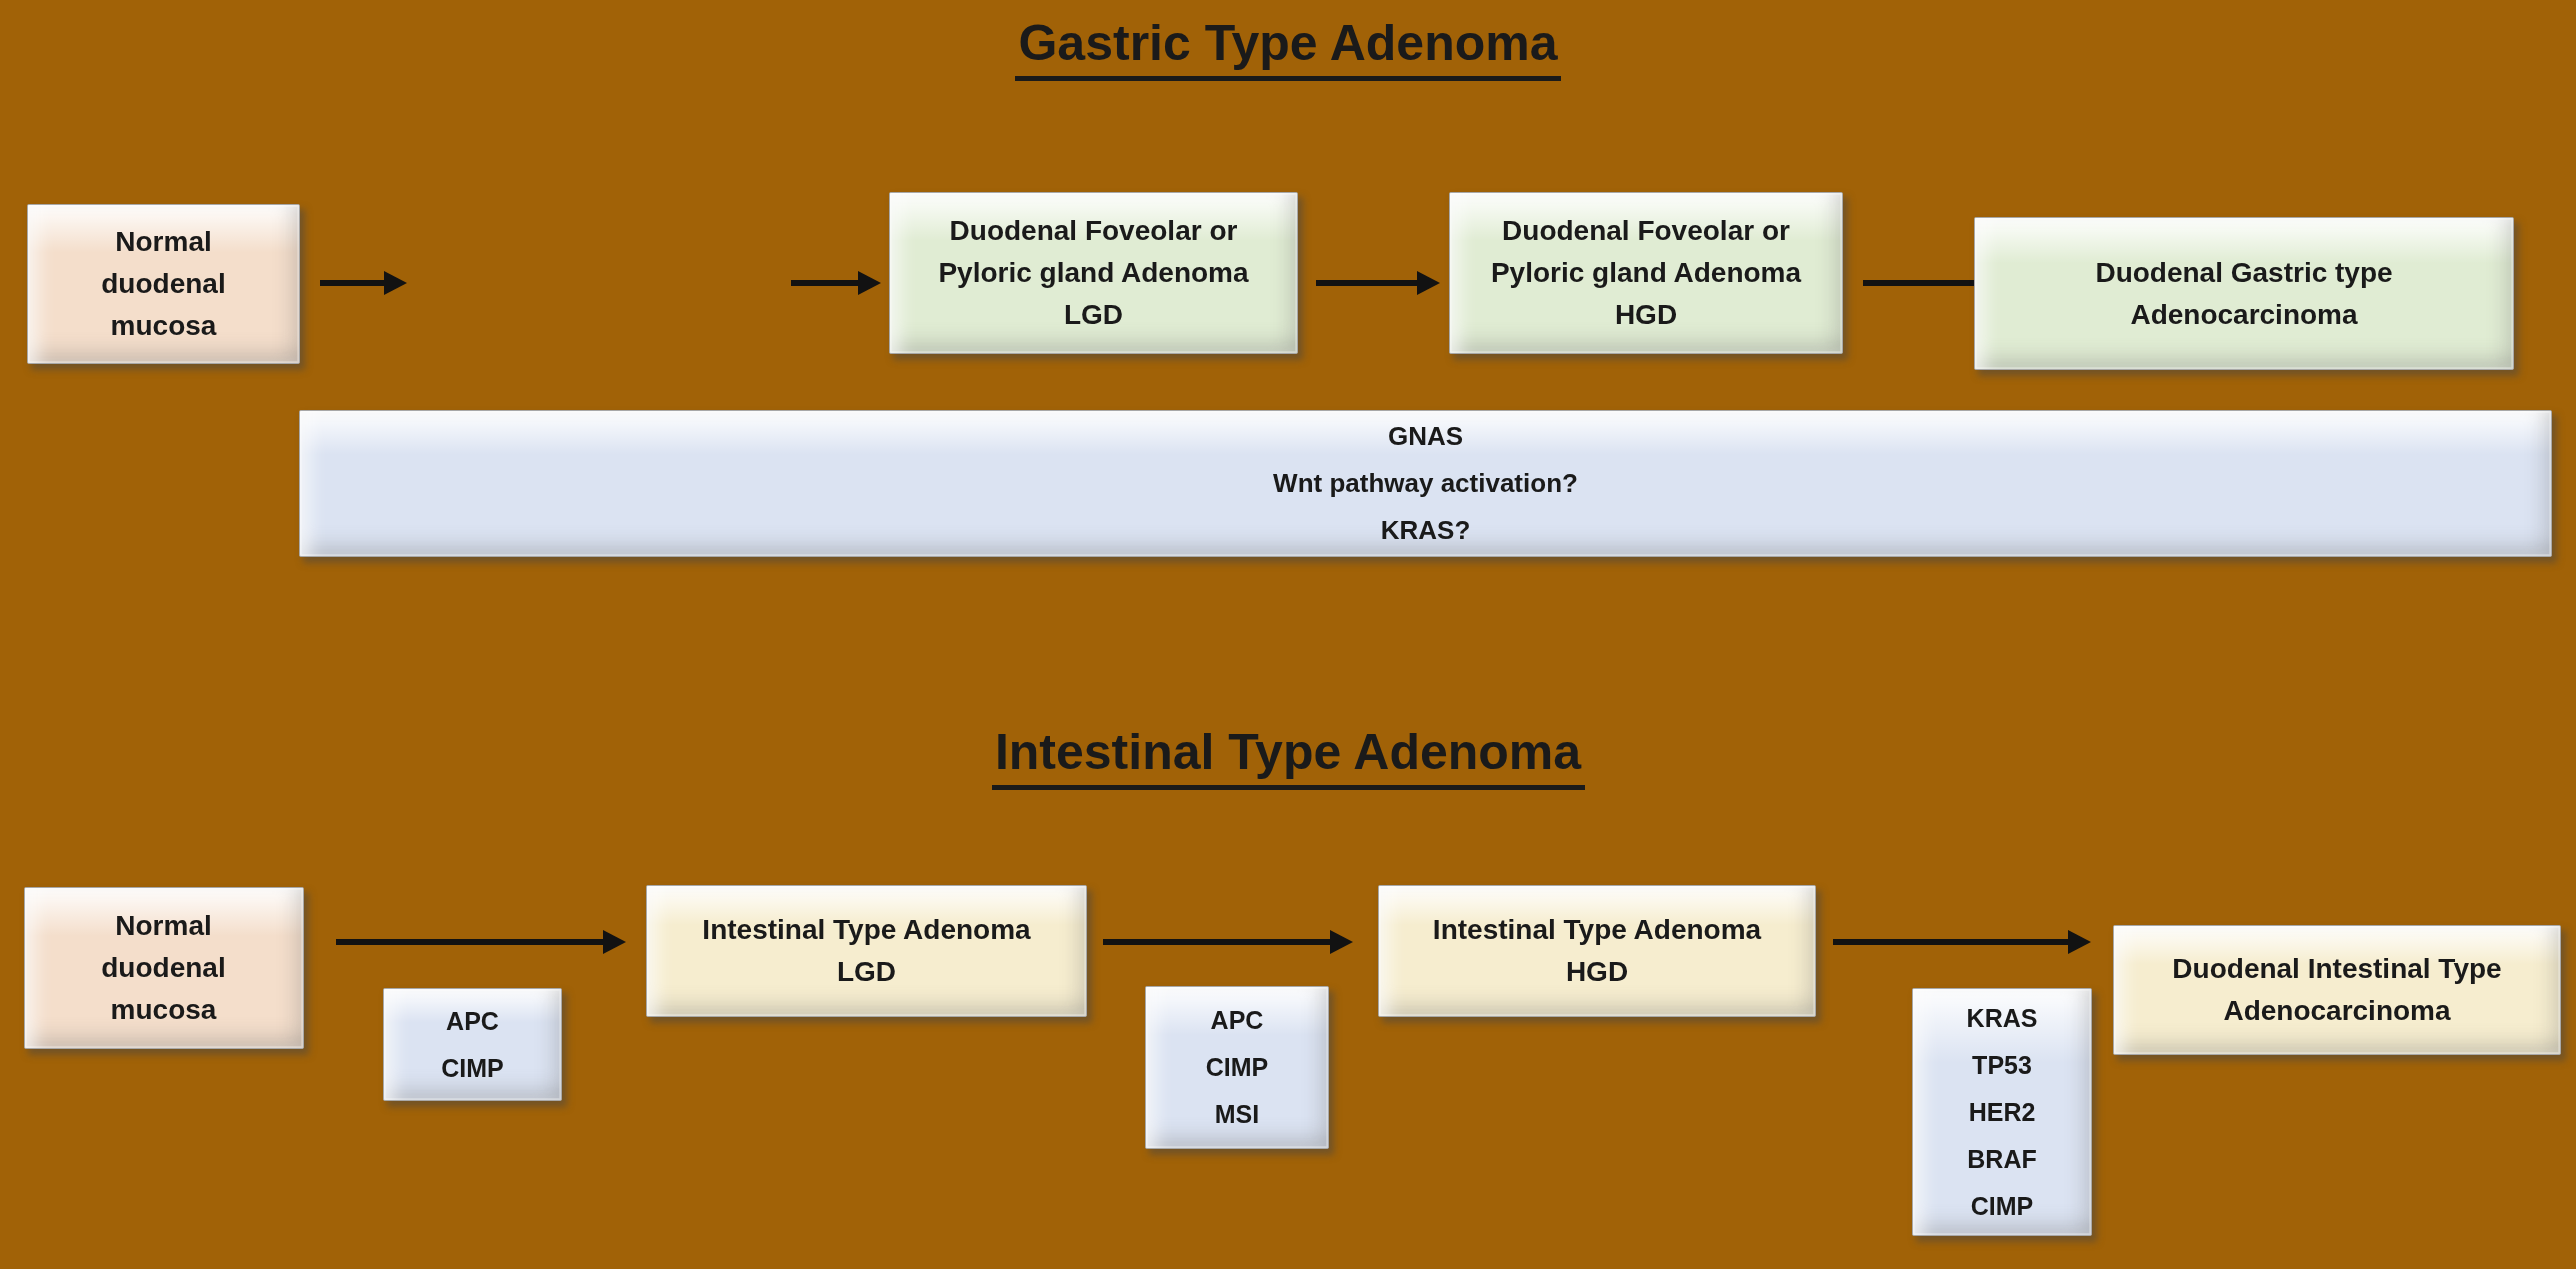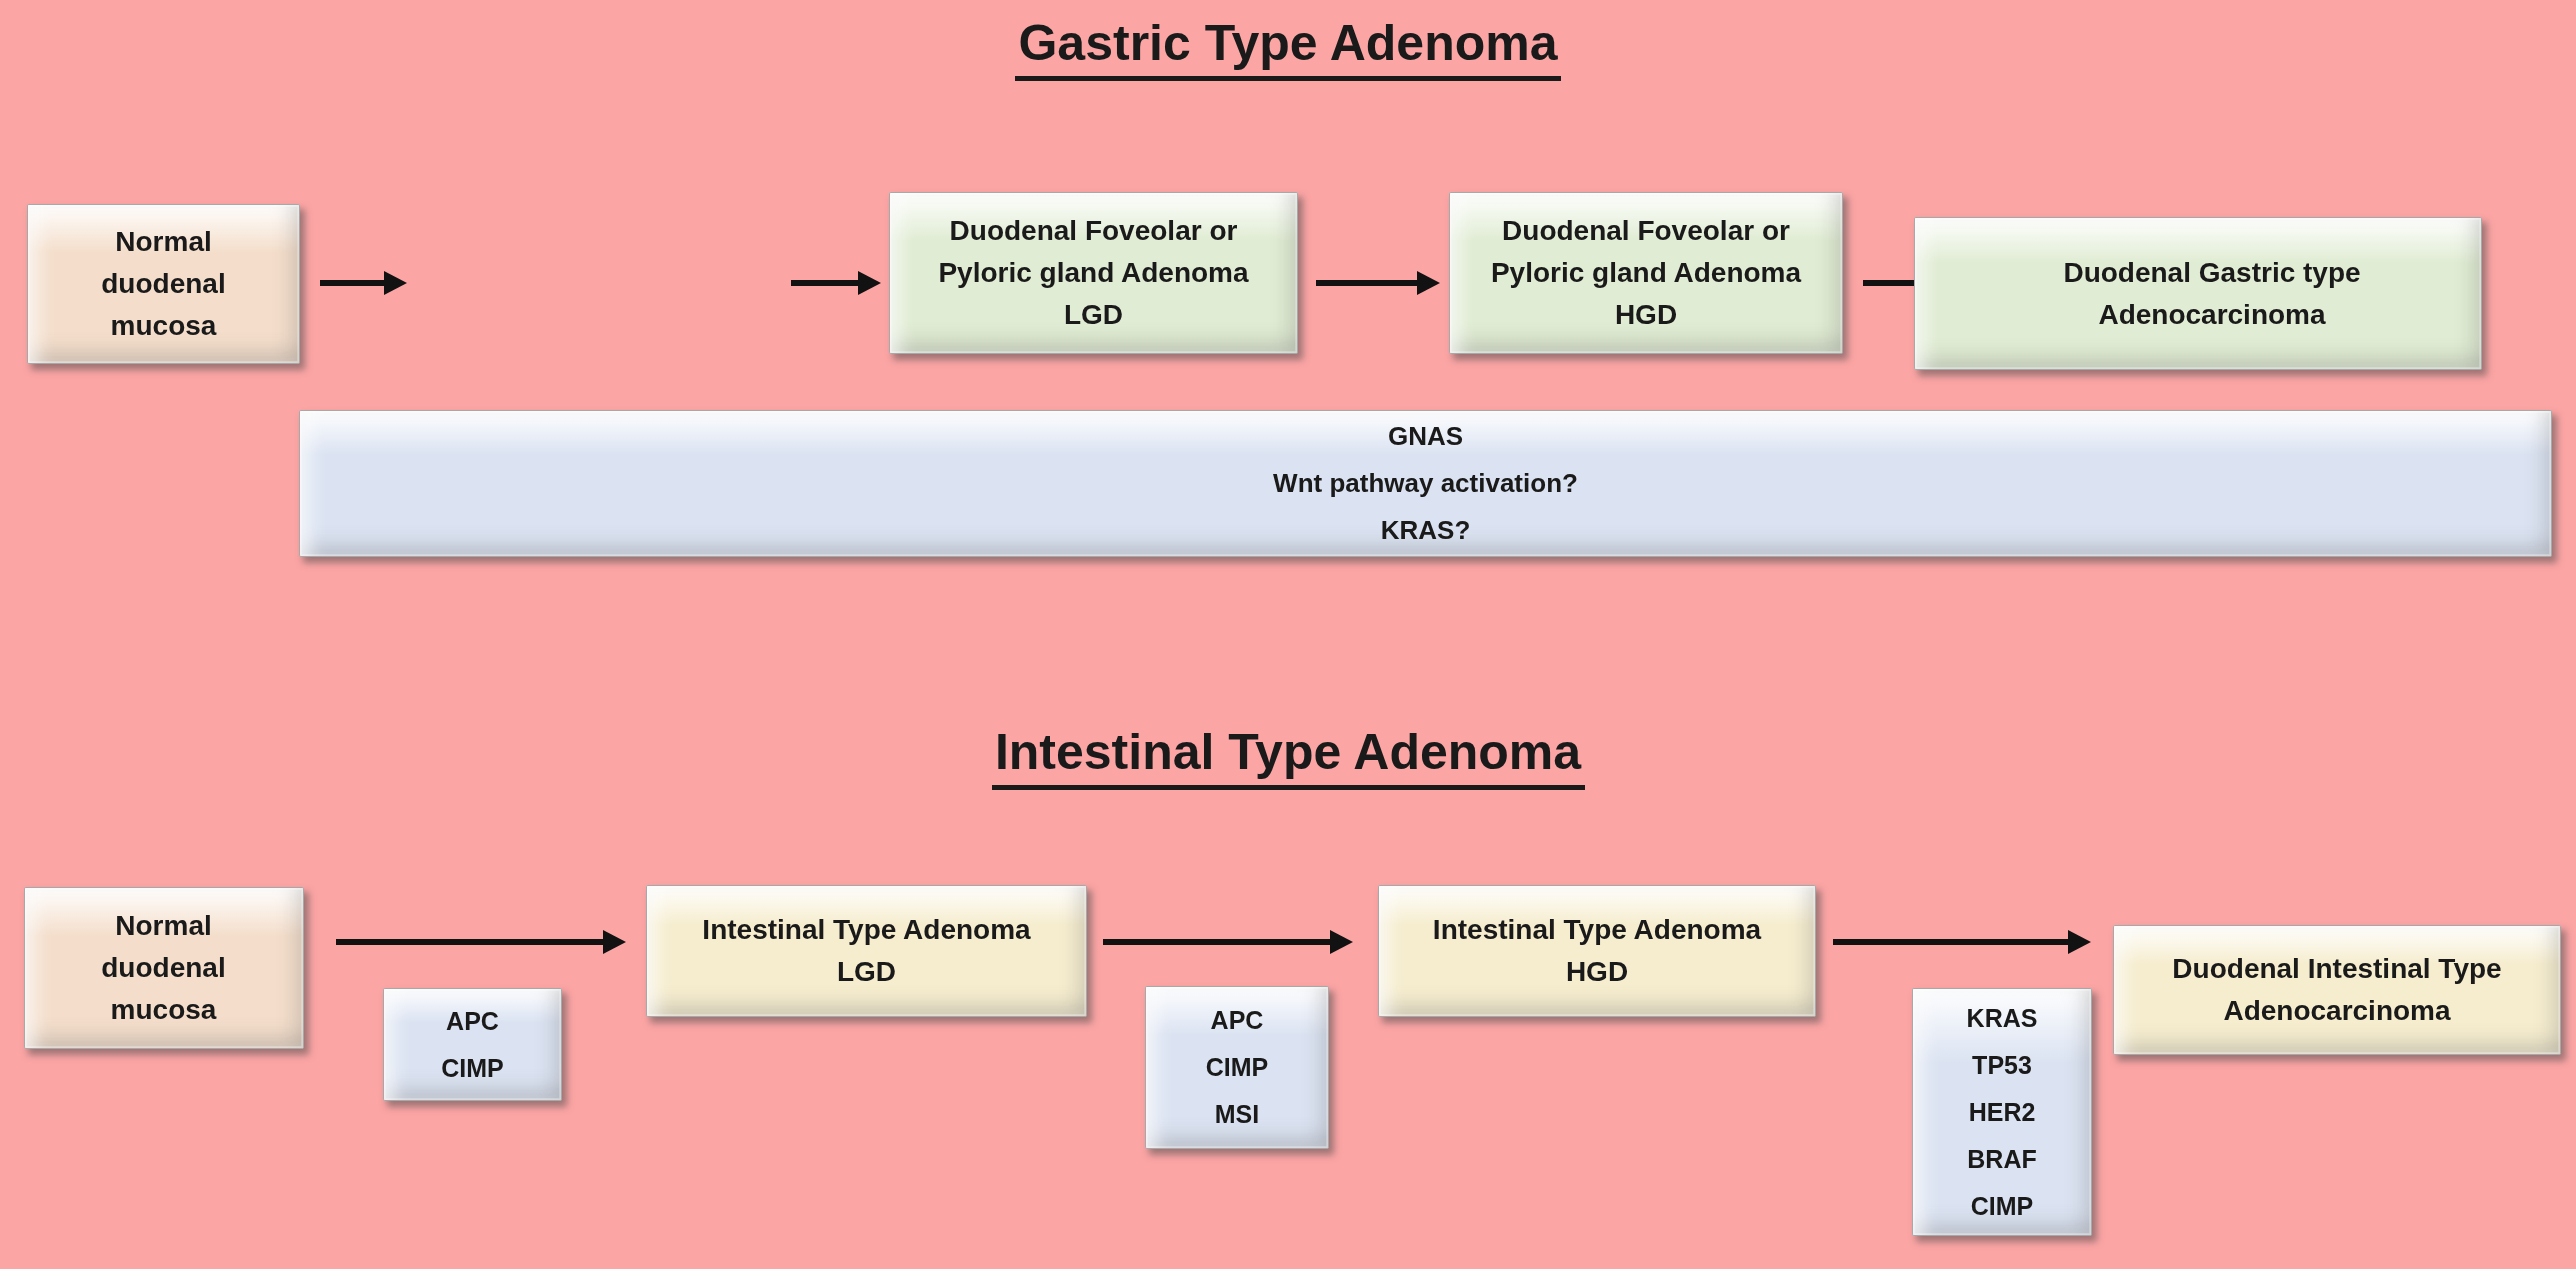--- a/index.html
+++ b/index.html
@@ -1,20 +1,20 @@
 <!DOCTYPE html>
 <html style="--normal-mucosa-fill: #f4decb; --gastric-node-fill: #e0ecd3; --intestinal-node-fill: #f6edcf; --mutation-fill: #dbe3f2; --arrow-color: #121212; --text-color: #1a1a1a;font-size:13.5px"><head>
 <meta charset="utf-8">
 <style>
   html,body { margin:0; padding:0; background:#ffffff; }
   .canvas {
     position:relative;
     width:2576px;
     height:1269px;
-    background:#fca5a5;
+    background:#a16207;
     font-family:"Liberation Sans", sans-serif;
     overflow:hidden;
   }
 
   
   .section-title {
     position:absolute;
     left:0;
     width:100%;
     text-align:center;
@@ -110,21 +110,21 @@
   <div class="arrow" style="left:1316px; top:280px; width:101px;"></div>
 
   <div class="node fill-gastric" style="left:1449px; top:192px; width:392px; height:160px;">
     <span class="node-text">Duodenal Foveolar or
 Pyloric gland Adenoma
 HGD</span>
   </div>
 
   <div class="arrow" style="left:1863px; top:280px; width:125px;"></div>
 
-  <div class="node fill-gastric" style="left:1914px; top:217px; width:538px; height:151px;padding-left:28px;">
+  <div class="node fill-gastric" style="left:1974px; top:217px; width:538px; height:151px;">
     <span class="node-text">Duodenal Gastric type
 Adenocarcinoma</span>
   </div>
 
   <div class="node band fill-mutation" style="left:299px; top:410px; width:2251px; height:145px;text-align:center;">
     <span class="node-text">GNAS
 Wnt pathway activation?
 KRAS?</span>
   </div>
 

